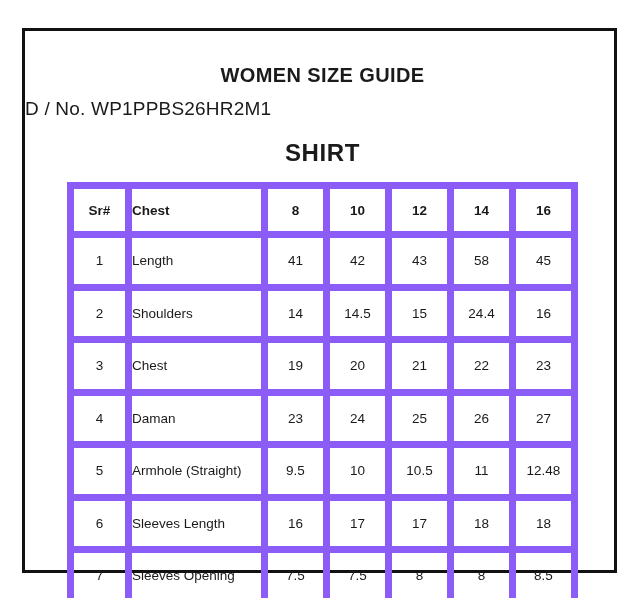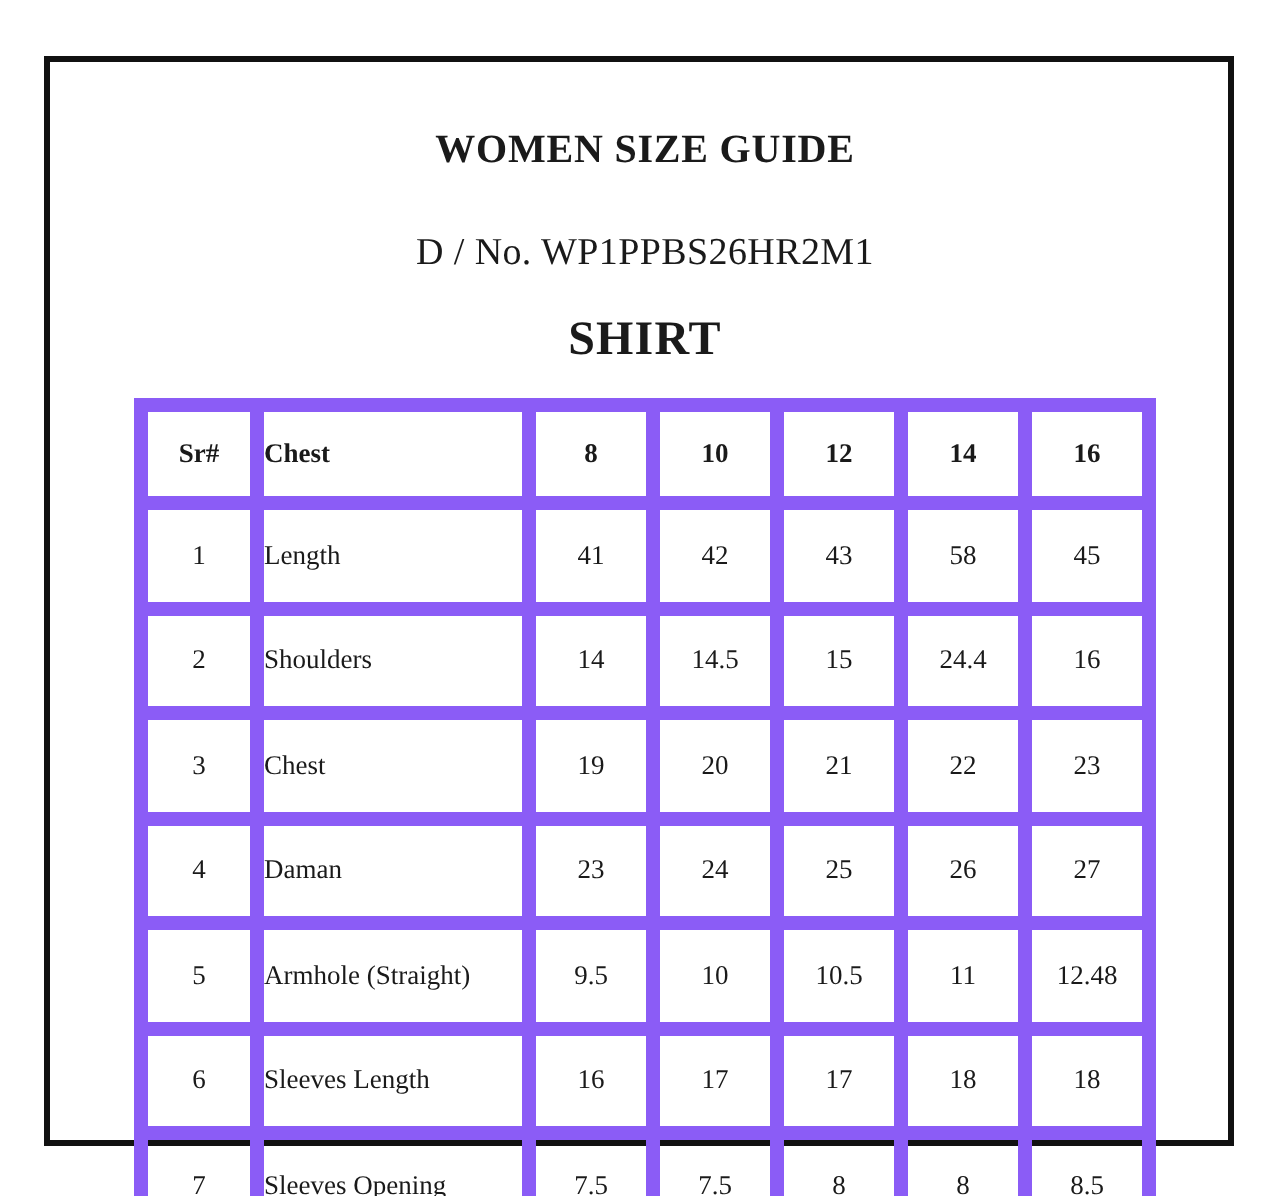--- a/index.html
+++ b/index.html
@@ -12,21 +12,20 @@
     height: 598px;
     font-family: "Liberation Sans", sans-serif;
     color: #1a1a1a;
     -webkit-font-smoothing: antialiased;
   }
   .page {
     position: relative;
     width: 584px;
     height: 598px;
     box-sizing: border-box;
-    font-family: Liberation Serif, serif;
   }
   .frame {
     position: absolute;
     left: 22px;
     top: 28px;
     width: 595px;
     height: 545px;
     border: 3px solid #111111;
     box-sizing: border-box;
   }
@@ -39,25 +38,24 @@
     padding: 0;
   }
   .title {
     text-align: center;
     font-size: 20px;
     font-weight: bold;
     letter-spacing: 0.4px;
     margin-top: 33px;
   }
   .subtitle {
-    text-align: center;
     font-size: 19px;
     font-weight: normal;
     letter-spacing: 0.2px;
-    margin-top: 29px;
+    margin-top: 11px;
   }
   .section-title {
     text-align: center;
     font-size: 24px;
     font-weight: bold;
     letter-spacing: 0.6px;
     margin-top: 19px;
   }
   table.size-table {
     border-collapse: collapse;

